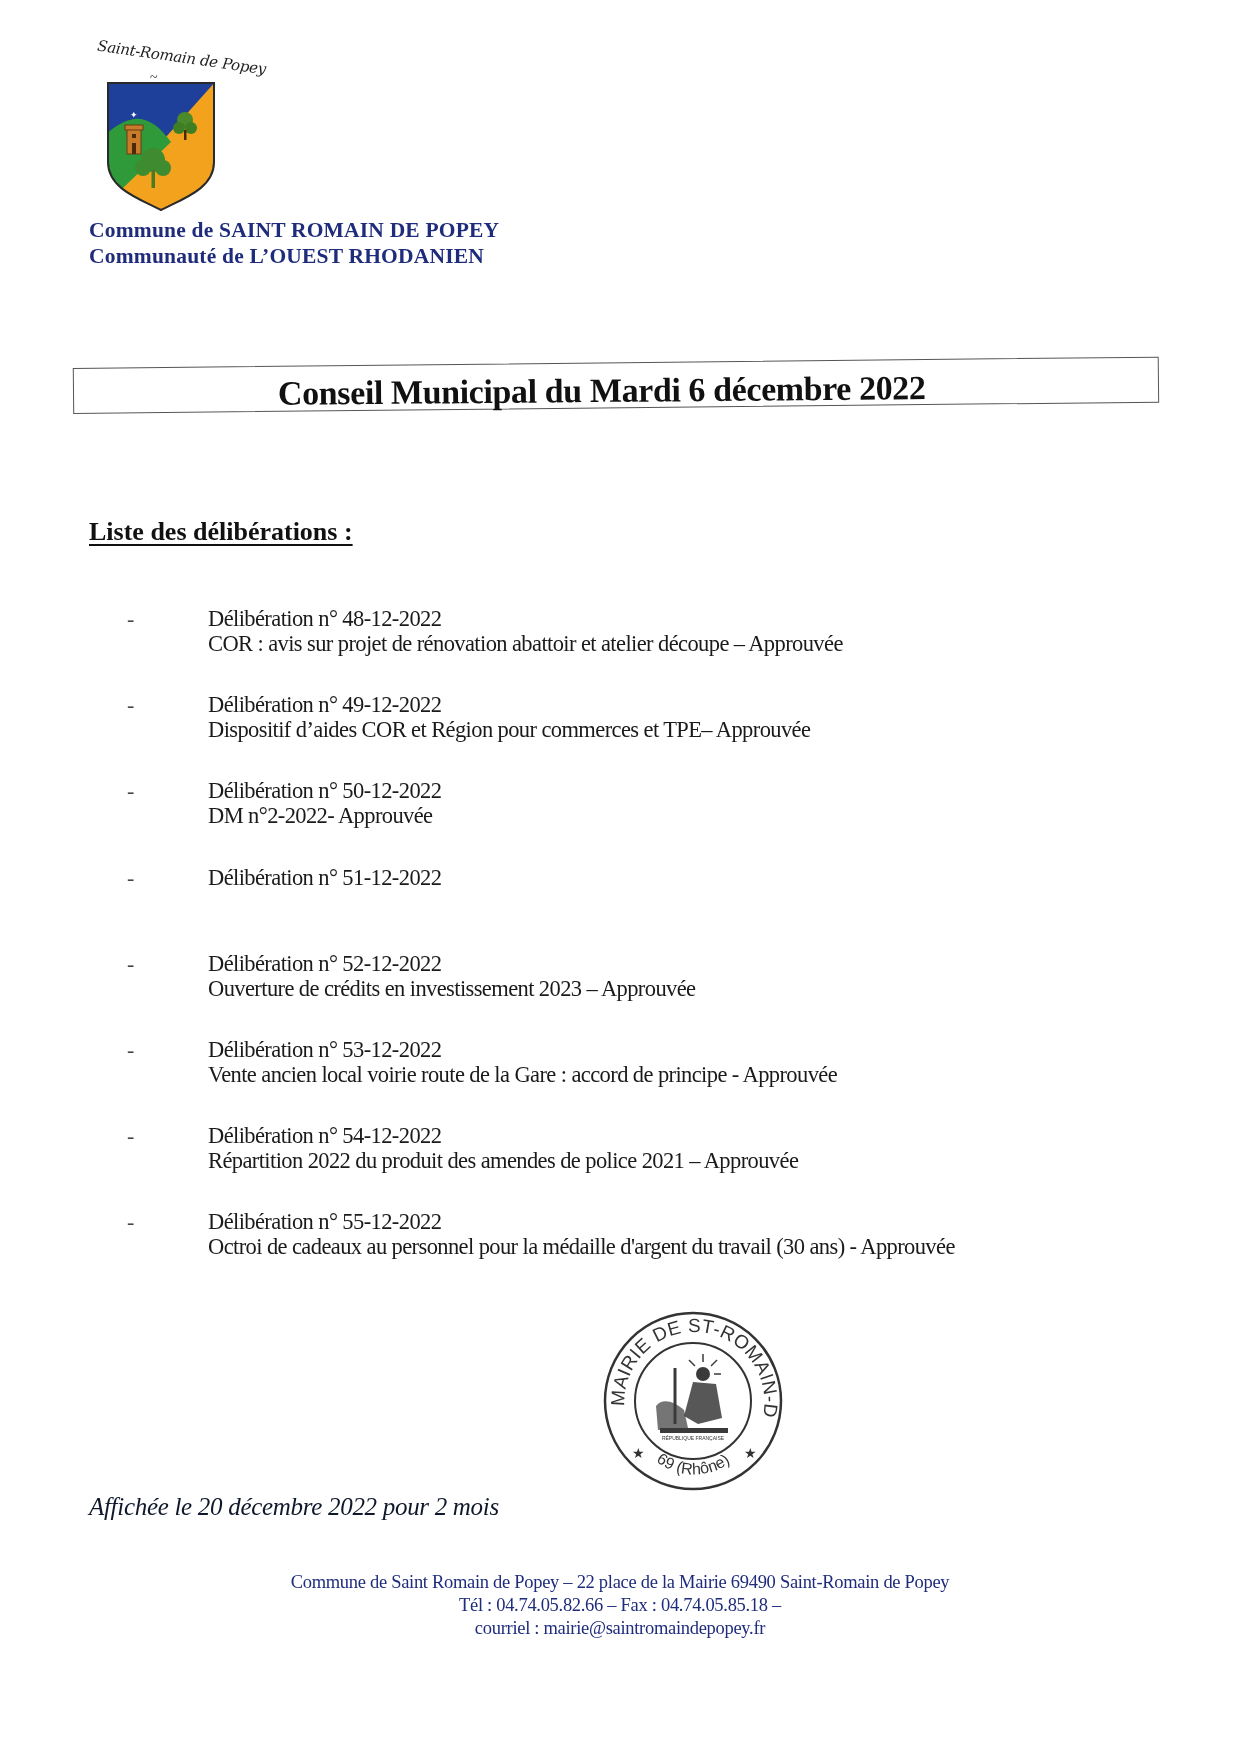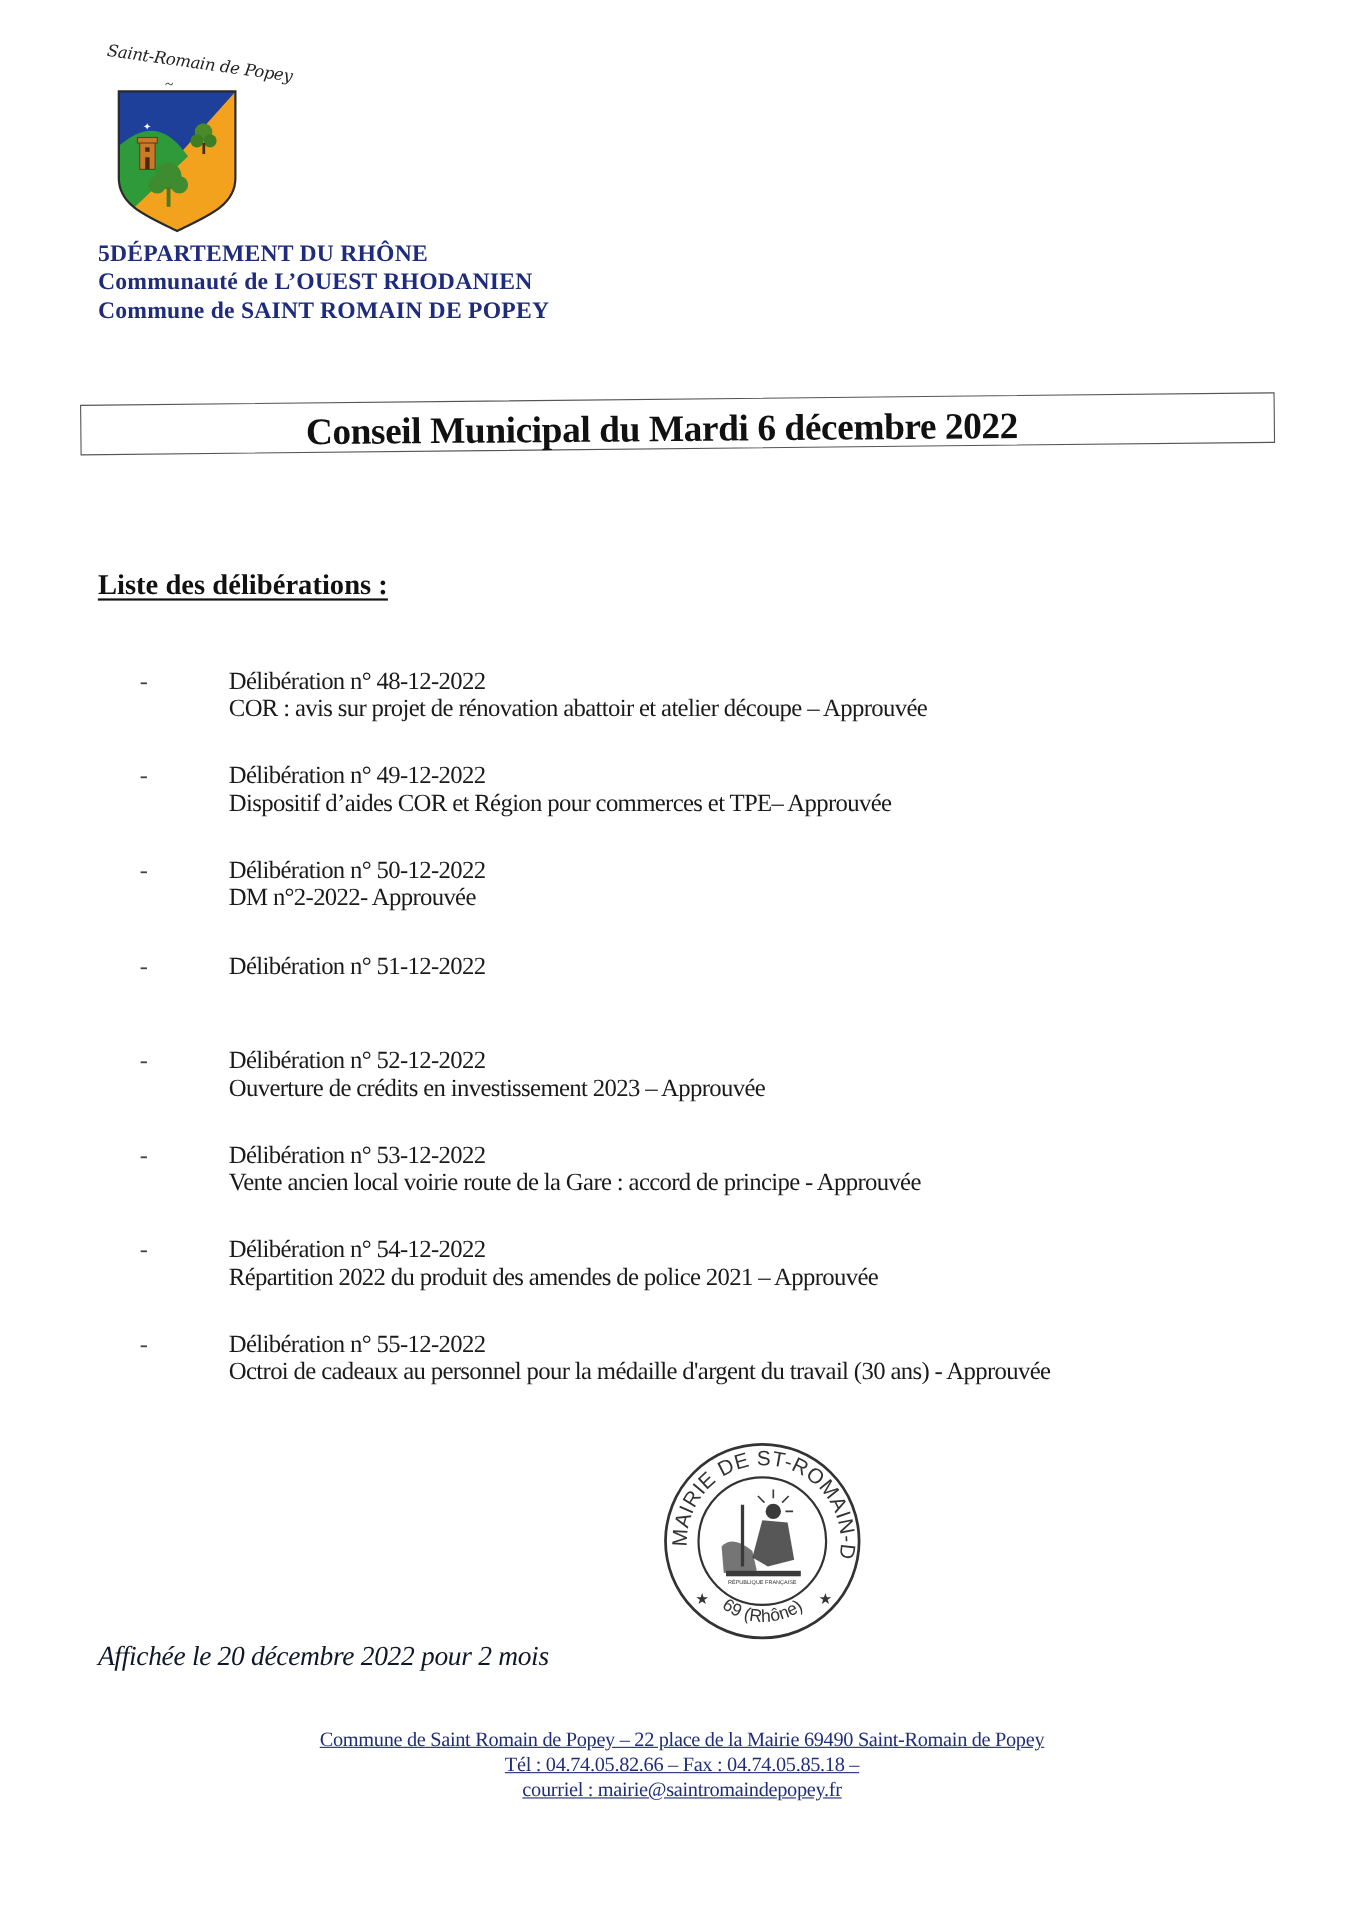--- a/index.html
+++ b/index.html
@@ -37,21 +37,21 @@
     .line2 { top: 25px; }
 
     
     .stamp { left: 598px; top: 1306px; width: 190px; height: 190px; }
 
     
     .affiche { left: 89px; top: 1493px; font-style: italic; font-size: 25px; color: #0f172a; white-space: nowrap; letter-spacing: -0.3px; }
 
     
     .footer { left: 0; width: 1240px; top: 1571px; text-align: center; color: #1f2c7c; font-size: 18.5px; line-height: 23px; letter-spacing: -0.3px; }
-    .footer div { padding-left: 0; transform: translateX(0px); text-decoration: underline; }
+    .footer div { padding-left: 0; transform: translateX(0px); }
   </style>
 </head>
 <body>
 
 <div class="abs logo-script">Saint-Romain de Popey</div>
 <div class="abs logo-tilde">~</div>
 <svg class="abs shield" viewBox="0 0 112 132">
   <defs>
     <clipPath id="shieldClip">
       <path d="M3,3 L109,3 L109,82 C109,108 80,118 56,130 C32,118 3,108 3,82 Z"></path>
@@ -76,23 +76,22 @@
 
     <circle cx="48" cy="80" r="12" fill="#3f8b2f"></circle>
     <circle cx="38" cy="88" r="8" fill="#3f8b2f"></circle>
     <circle cx="58" cy="88" r="8" fill="#3f8b2f"></circle>
     <rect x="46.5" y="90" width="3.5" height="18" fill="#4a7a22"></rect>
   </g>
   <path d="M3,3 L109,3 L109,82 C109,108 80,118 56,130 C32,118 3,108 3,82 Z" fill="none" stroke="#2a2a2a" stroke-width="2"></path>
 </svg>
 
 <div class="abs header">
-  <div>5DÉPARTEMENT DU RHÔNE</div>
+  <div>Commune de SAINT ROMAIN DE POPEY</div>
   <div>Communauté de L’OUEST RHODANIEN</div>
-  <div>Commune de SAINT ROMAIN DE POPEY</div>
 </div>
 
 <div class="abs title-box"></div>
 <div class="abs title"><span>Conseil Municipal du Mardi 6 décembre 2022</span></div>
 
 <div class="abs section">Liste des délibérations :</div>
 
 <ul class="abs list">
   <li class="item">
     <span class="dash">-</span>

